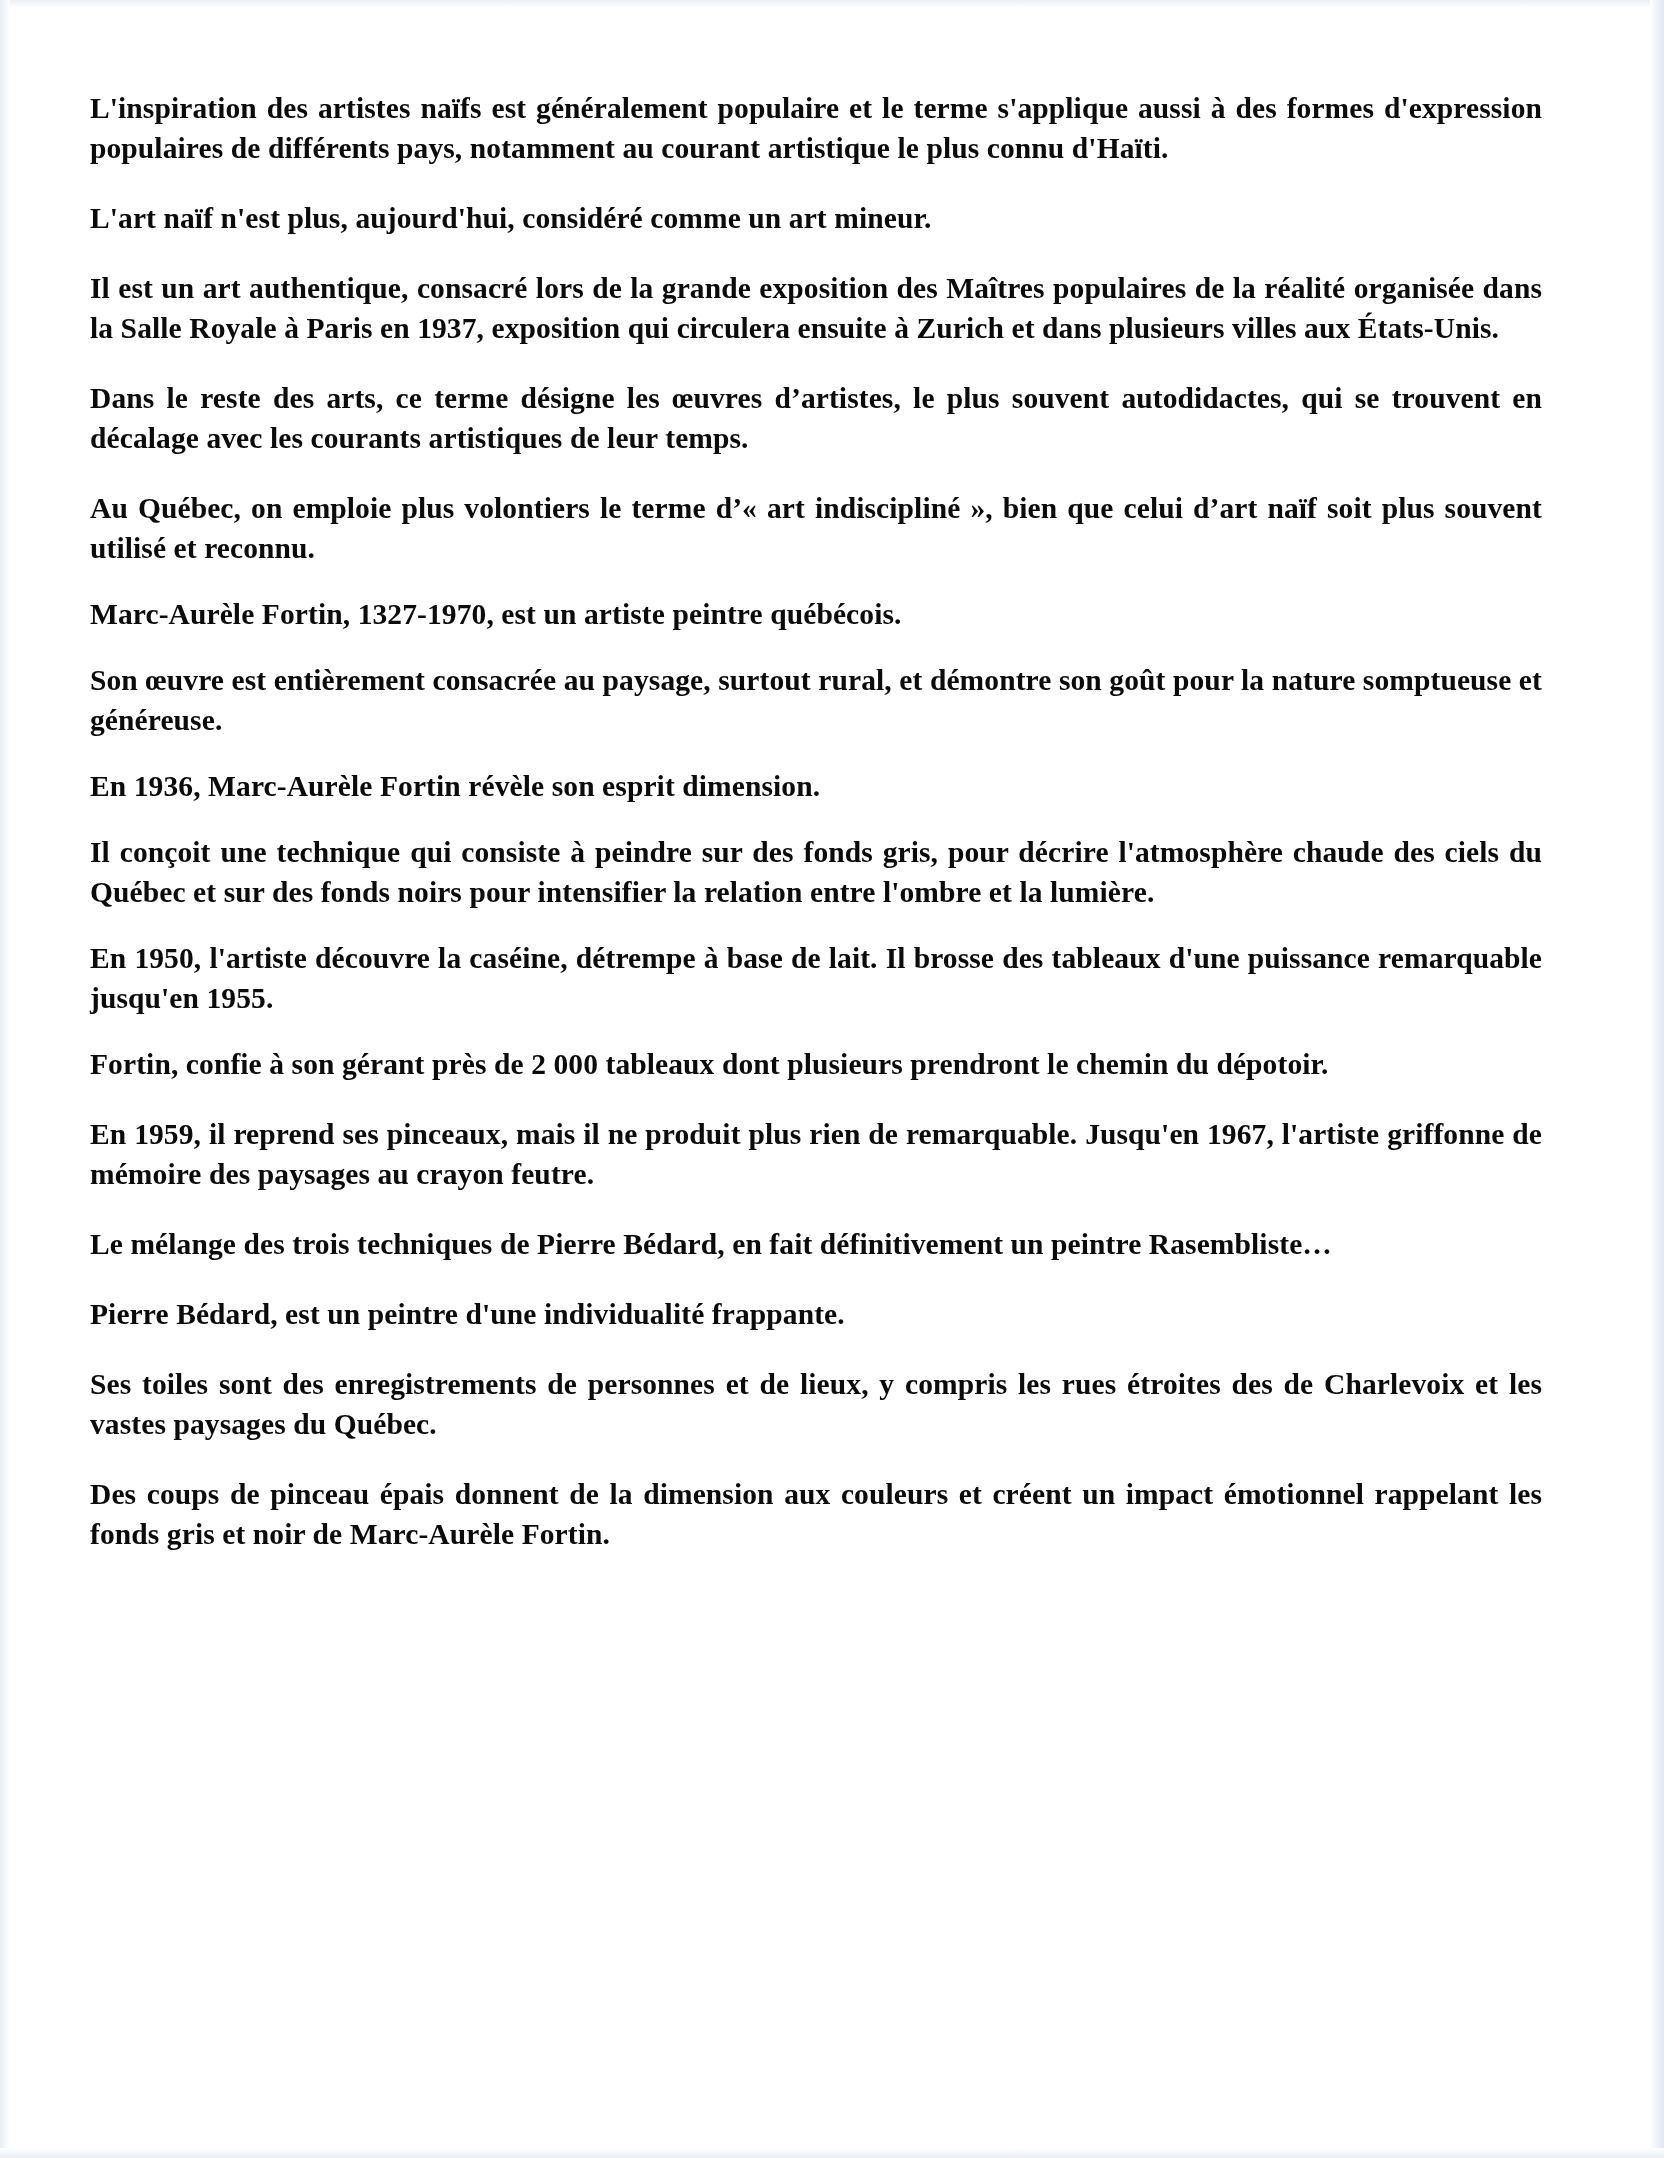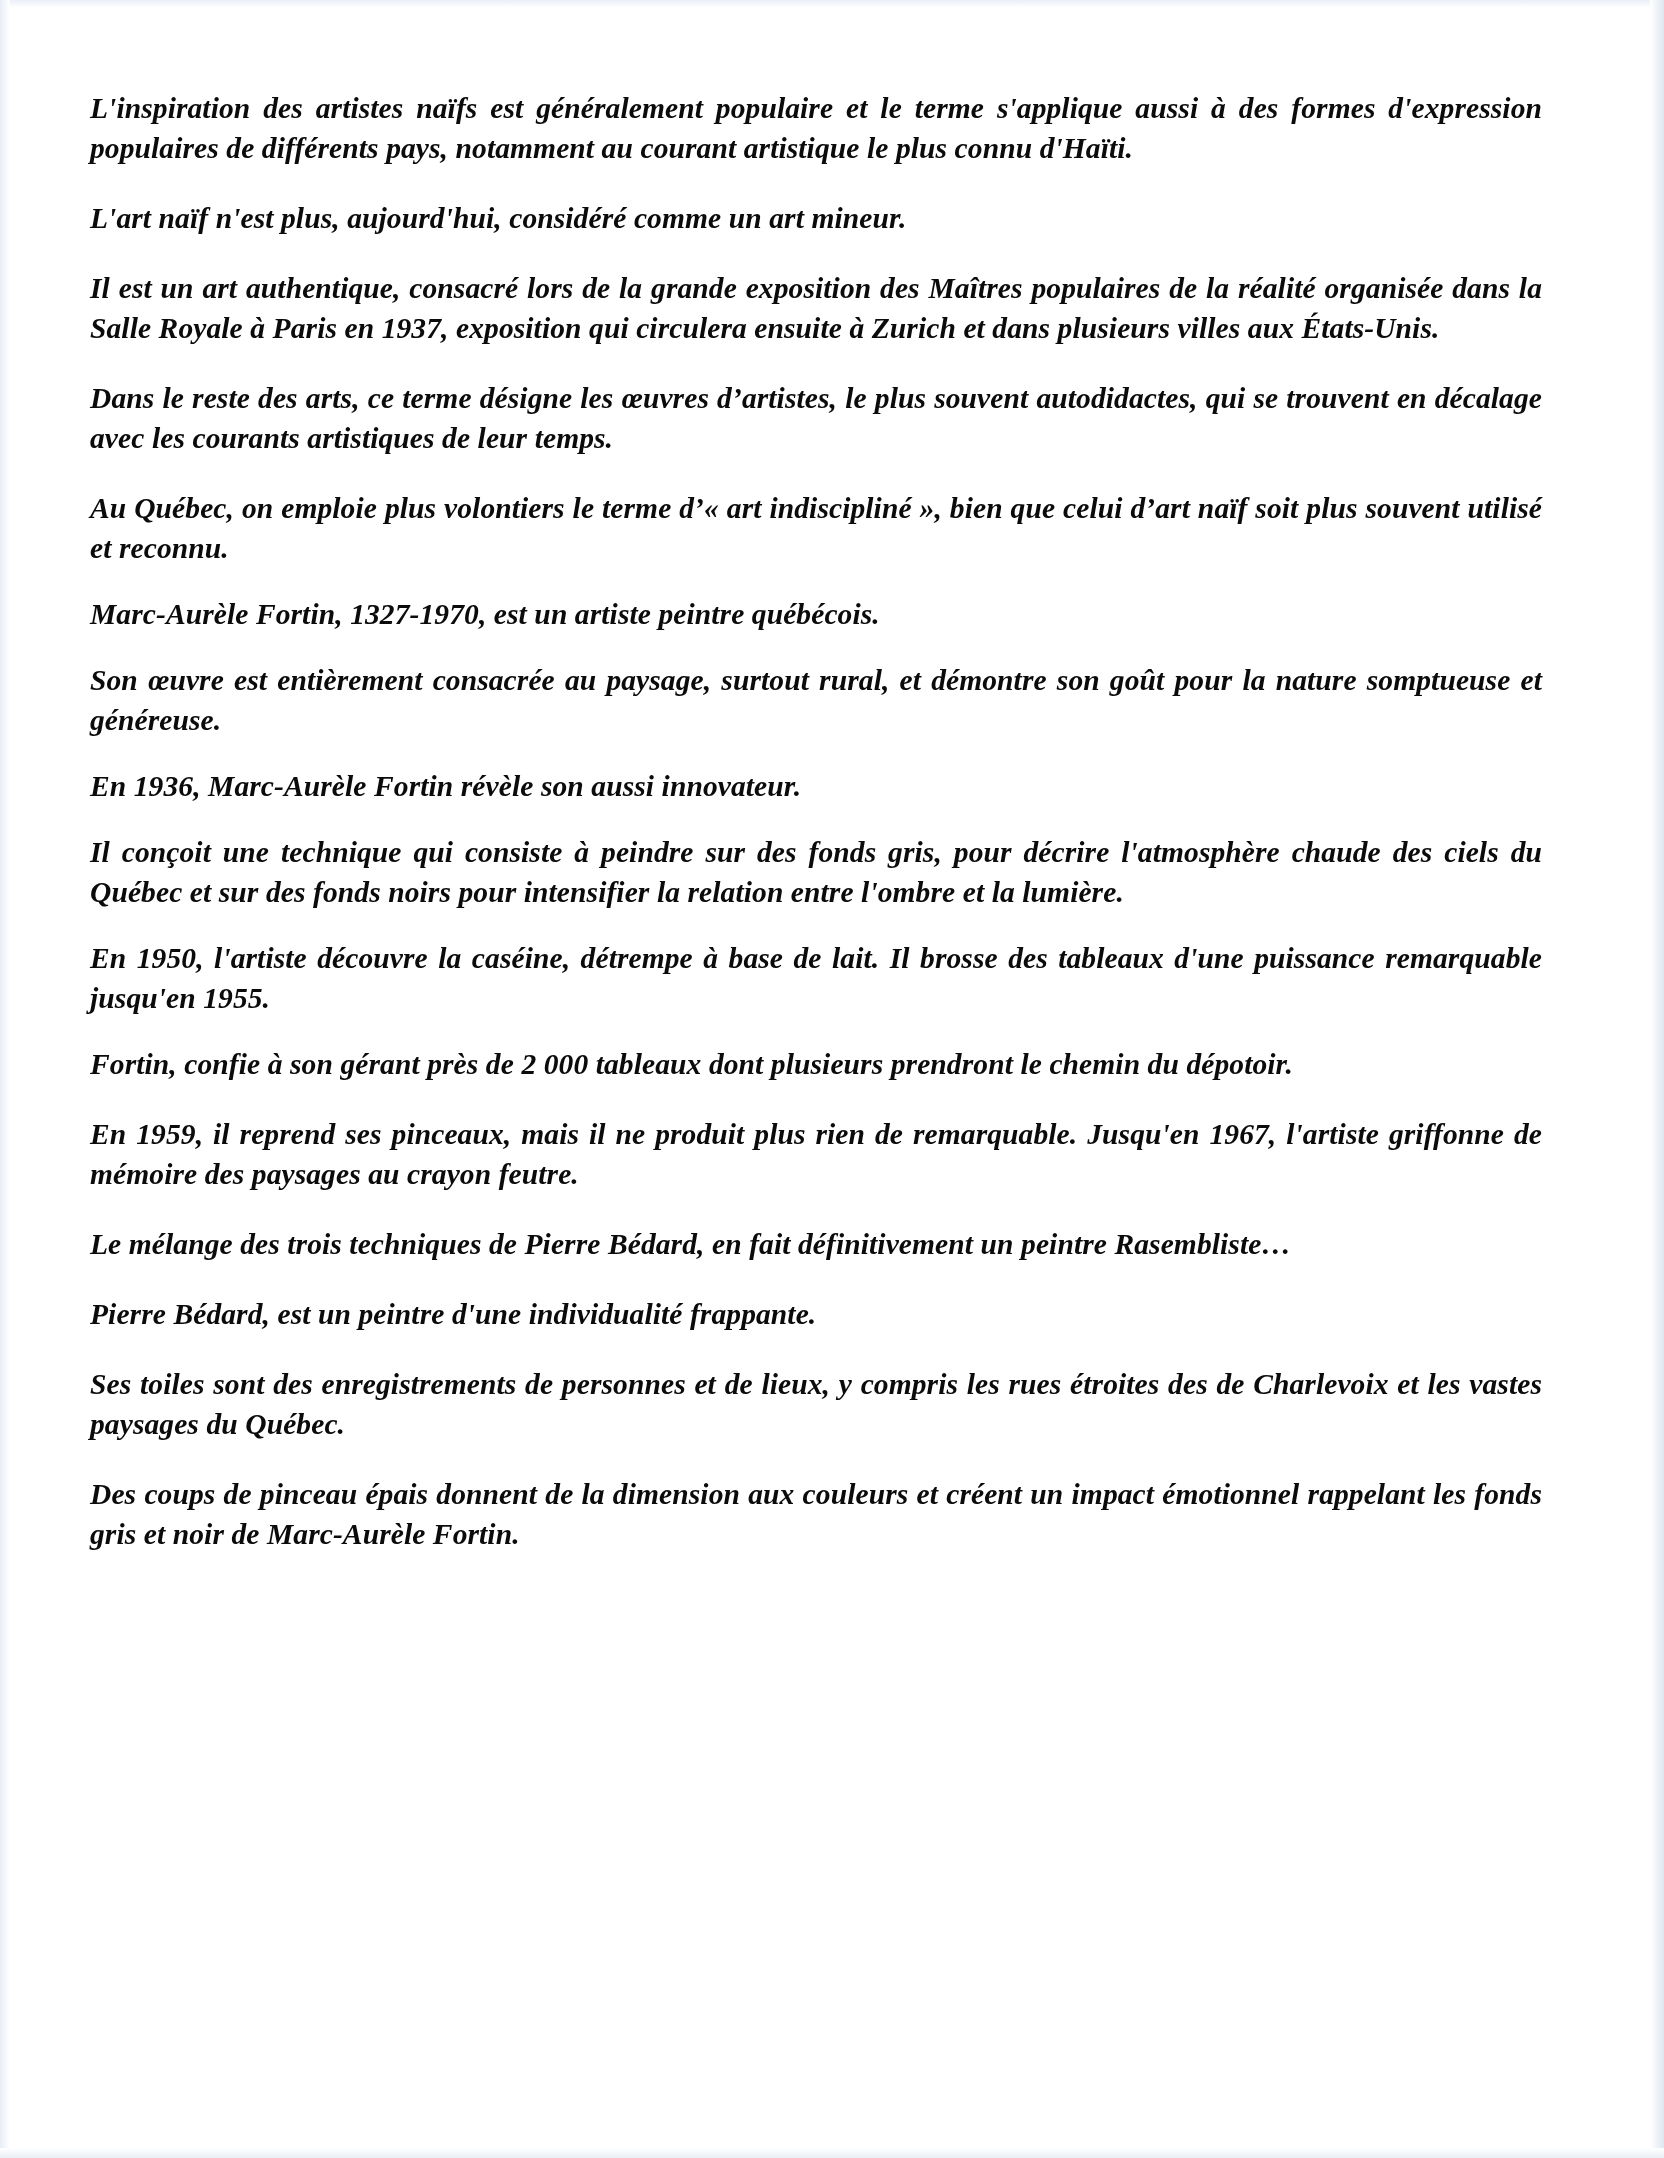--- a/index.html
+++ b/index.html
@@ -12,21 +12,20 @@
     height: 2158px;
     position: relative;
     font-family: "Liberation Serif", "DejaVu Serif", serif;
     overflow: hidden;
   }
   
   .page {
     position: absolute;
     inset: 0;
     background: #fef9c3;
-    font-style: italic;
   }
   .page-inner {
     position: absolute;
     left: 0;
     top: 0;
     right: 0;
     bottom: 0;
     background: #ffffff;
   }
   .scan-edge-left {
@@ -90,21 +89,21 @@
   <div class="scan-edge-bottom"></div>
 
   <div class="content">
     <p class="para">L'inspiration des artistes naïfs est généralement populaire et le terme s'applique aussi à des formes d'expression populaires de différents pays, notamment au courant artistique le plus connu d'Haïti.</p>
     <p class="para">L'art naïf n'est plus, aujourd'hui, considéré comme un art mineur.</p>
     <p class="para">Il est un art authentique, consacré lors de la grande exposition des Maîtres populaires de la réalité organisée dans la Salle Royale à Paris en 1937, exposition qui circulera ensuite à Zurich et dans plusieurs villes aux États-Unis.</p>
     <p class="para">Dans le reste des arts, ce terme désigne les œuvres d’artistes, le plus souvent autodidactes, qui se trouvent en décalage avec les courants artistiques de leur temps.</p>
     <p class="para tight">Au Québec, on emploie plus volontiers le terme d’« art indiscipliné », bien que celui d’art naïf soit plus souvent utilisé et reconnu.</p>
     <p class="para tight">Marc-Aurèle Fortin, 1327-1970, est un artiste peintre québécois.</p>
     <p class="para tight">Son œuvre est entièrement consacrée au paysage, surtout rural, et démontre son goût pour la nature somptueuse et généreuse.</p>
-    <p class="para tight">En 1936, Marc-Aurèle Fortin révèle son aussi innovateur.</p>
+    <p class="para tight">En 1936, Marc-Aurèle Fortin révèle son esprit dimension.</p>
     <p class="para tight">Il conçoit une technique qui consiste à peindre sur des fonds gris, pour décrire l'atmosphère chaude des ciels du Québec et sur des fonds noirs pour intensifier la relation entre l'ombre et la lumière.</p>
     <p class="para tight">En 1950, l'artiste découvre la caséine, détrempe à base de lait. Il brosse des tableaux d'une puissance remarquable jusqu'en 1955.</p>
     <p class="para">Fortin, confie à son gérant près de 2 000 tableaux dont plusieurs prendront le chemin du dépotoir.</p>
     <p class="para">En 1959, il reprend ses pinceaux, mais il ne produit plus rien de remarquable. Jusqu'en 1967, l'artiste griffonne de mémoire des paysages au crayon feutre.</p>
     <p class="para">Le mélange des trois techniques de Pierre Bédard, en fait définitivement un peintre Rasembliste…</p>
     <p class="para">Pierre Bédard, est un peintre d'une individualité frappante.</p>
     <p class="para">Ses toiles sont des enregistrements de personnes et de lieux, y compris les rues étroites des de Charlevoix et les vastes paysages du Québec.</p>
     <p class="para">Des coups de pinceau épais donnent de la dimension aux couleurs et créent un impact émotionnel rappelant les fonds gris et noir de Marc-Aurèle Fortin.</p>
   </div>
 </div>

